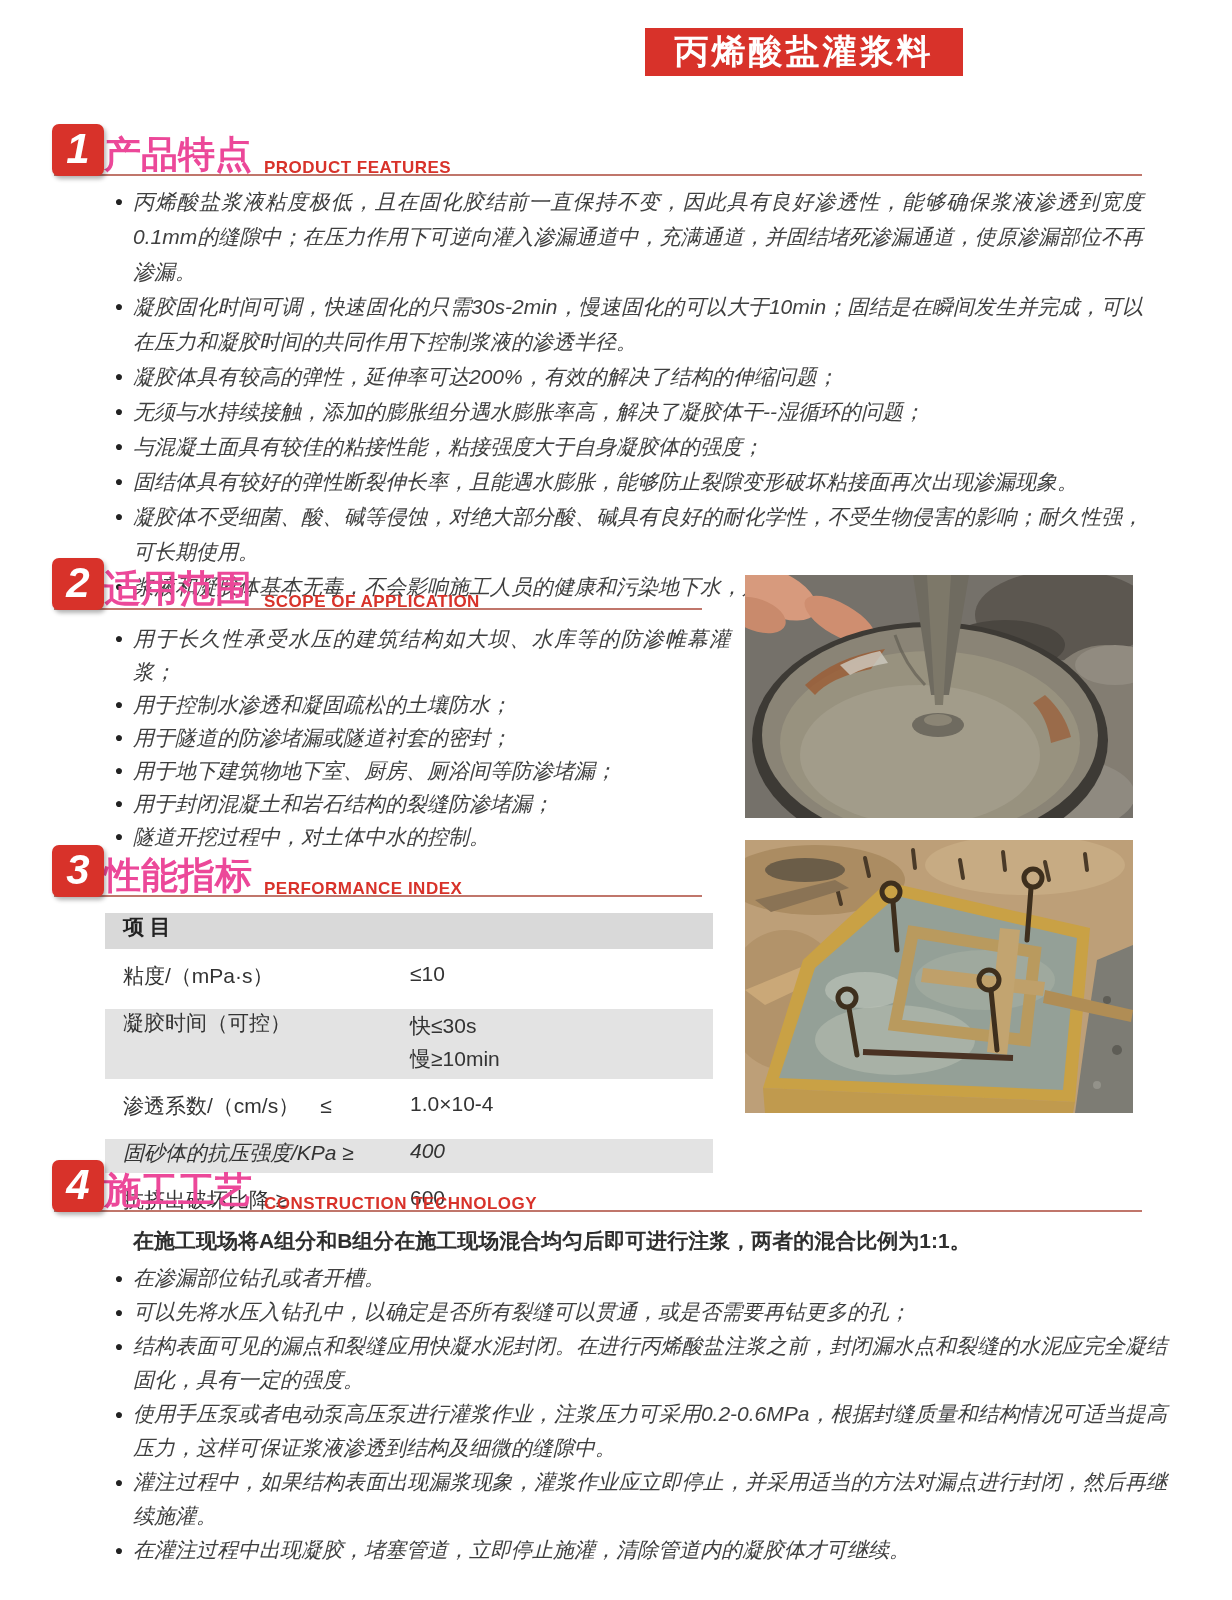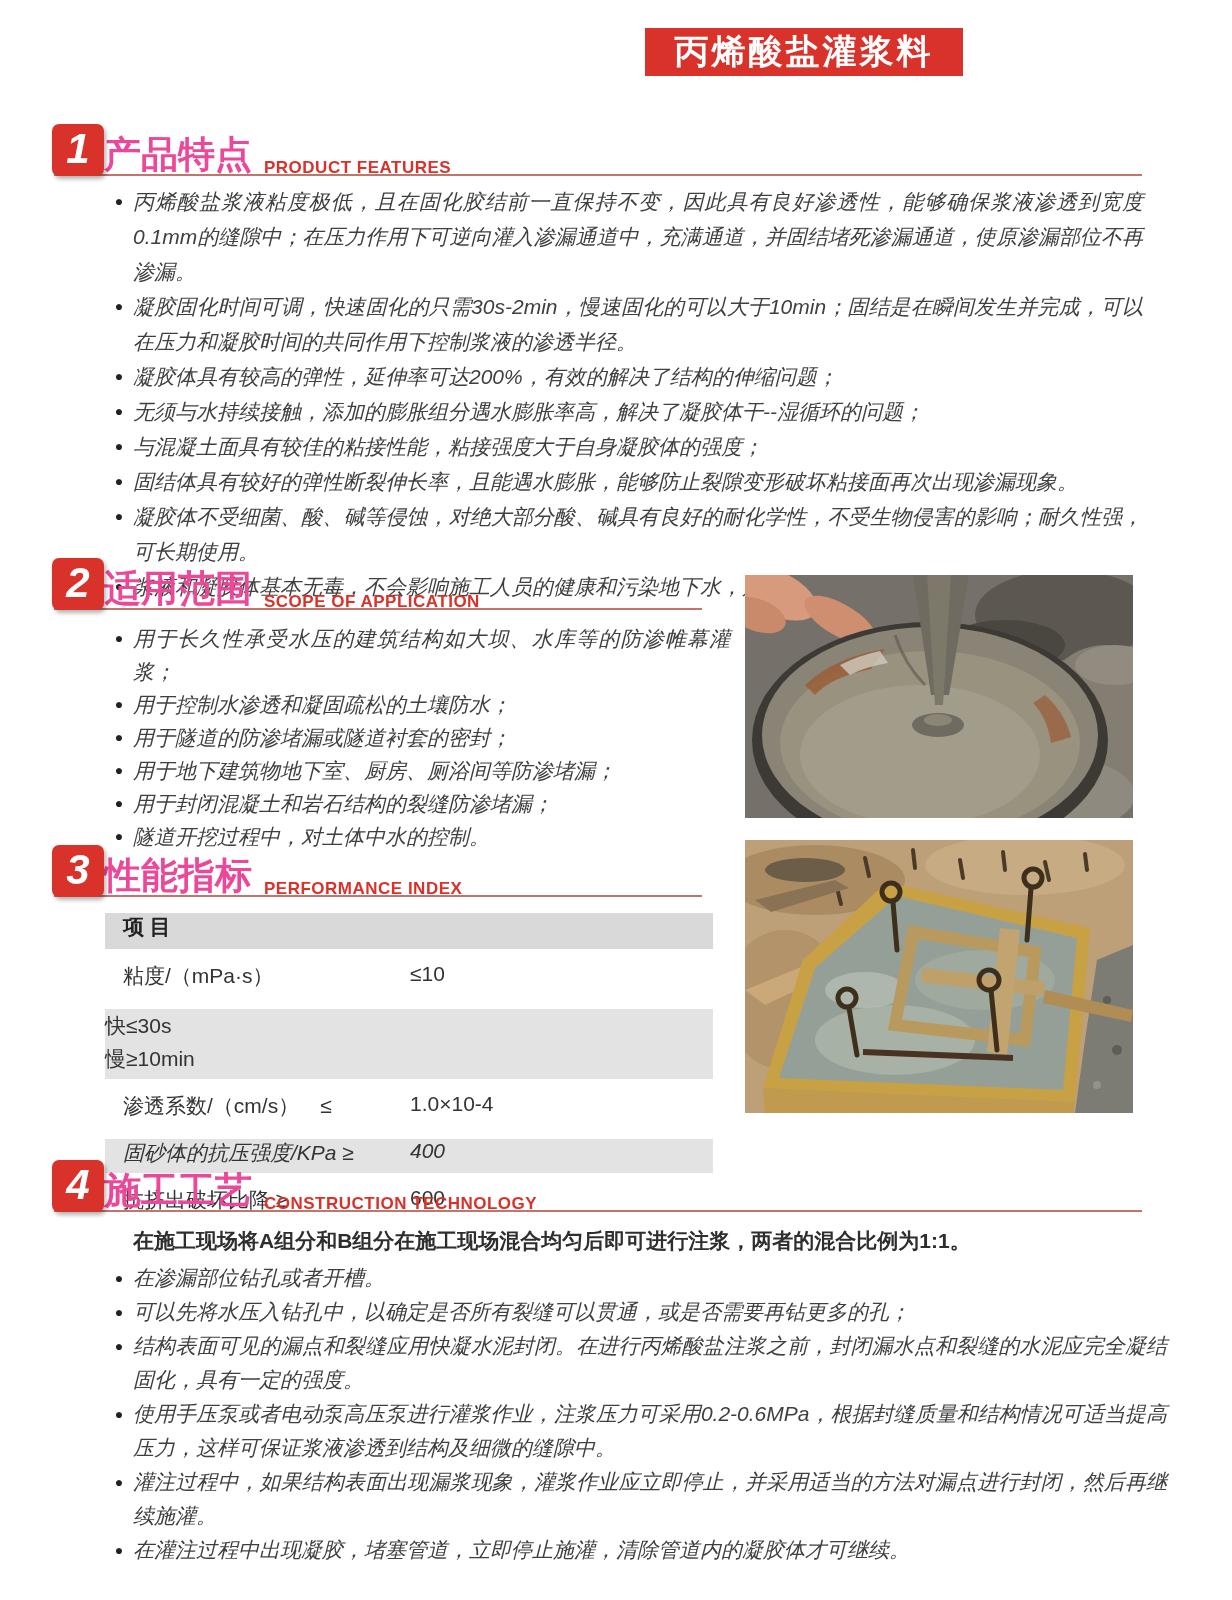--- a/index.html
+++ b/index.html
@@ -170,20 +170,21 @@
 
   <div class="perf-table">
     <div class="trow thead">
       <div class="c1">项 目</div>
     </div>
     <div class="trow row-w">
       <div class="c1">粘度/（mPa·s）</div>
       <div class="c2">≤10</div>
     </div>
     <div class="trow row-tall">
+      <div class="c1">凝胶时间（可控）</div>
       <div class="c2">
         <div>快≤30s</div>
         <div>慢≥10min</div>
       </div>
     </div>
     <div class="trow row-w">
       <div class="c1">渗透系数/（cm/s）　≤</div>
       <div class="c2">1.0×10-4</div>
     </div>
     <div class="trow row-g">

